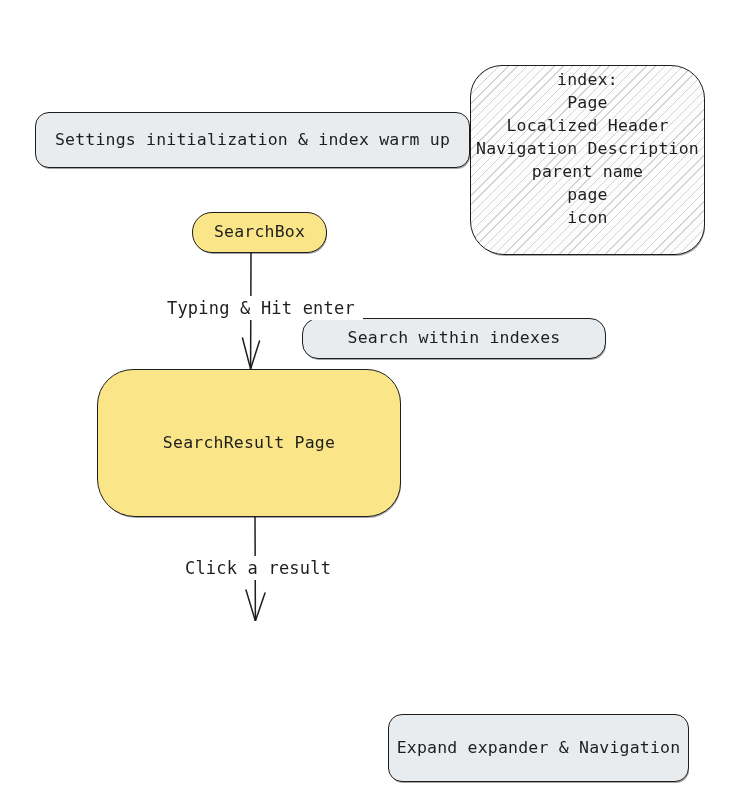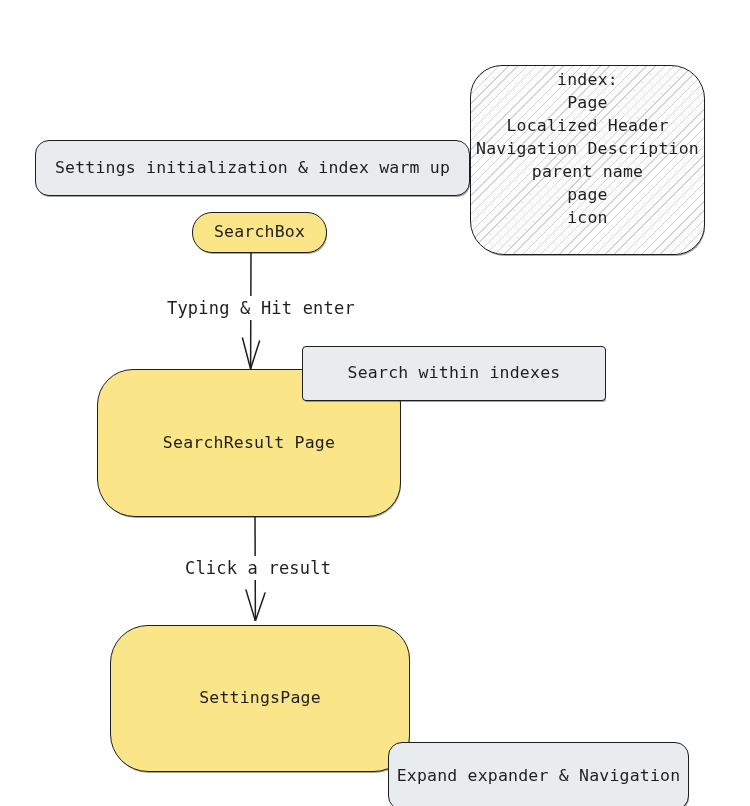--- a/index.html
+++ b/index.html
@@ -25,21 +25,21 @@
     border: 1.6px solid var(--stroke, #1e1e1e);
     display: flex;
     align-items: center;
     justify-content: center;
     text-align: center;
     font-size: 16.5px;
     letter-spacing: 0.2px;
     line-height: 1.25;
     box-shadow: 1px 2px 0 -1px rgba(30,30,30,0.4);
   }
-  .gray  { background: var(--node-gray, #e9ecef); border-radius: 14px; z-index: 2; margin-top: 28px; }
+  .gray  { background: var(--node-gray, #e9ecef); border-radius: 14px; z-index: 2; }
   .yellow { background: var(--node-yellow, #fae588); z-index: 1; }
   .hatch {
     background-color: #fdfdfd;
     background-image: repeating-linear-gradient(
       135deg,
       var(--hatch-line, #d4d4d4) 0px,
       var(--hatch-line, #d4d4d4) 1px,
       transparent 1px,
       transparent 6.5px
     );
@@ -61,21 +61,21 @@
     white-space: nowrap;
   }
 
   
   #settings-init { left: 35px;  top: 112px; width: 435px; height: 56px; z-index: 1; }
   #index-note    { left: 470px; top: 65px;  width: 235px; height: 190px; }
   #search-box    { left: 192px; top: 212px; width: 135px; height: 41px; border-radius: 20px; }
   #arrow-typing  { left: 238px; top: 253px; }
   #label-typing  { left: 159px; top: 296px; }
   #search-result { left: 97px;  top: 369px; width: 304px; height: 148px; border-radius: 36px 34px 34px 38px; }
-  #search-within { left: 302px; top: 318px; width: 304px; height: 55px; border-radius: 4px; }
+  #search-within { left: 302px; top: 318px; width: 304px; height: 41px; border-radius: 16px; }
   #arrow-click   { left: 242px; top: 517px; }
   #label-click   { left: 177px; top: 556px; }
   #settings-page { left: 110px; top: 625px; width: 300px; height: 147px; border-radius: 38px 34px 36px 38px; }
   #expand-nav    { left: 388px; top: 714px; width: 301px; height: 68px; }
 </style>
 </head>
 <body>
 
 <div id="canvas">
 
@@ -116,21 +116,18 @@
 
   <svg class="arrow" id="arrow-click" width="26" height="104" viewBox="0 0 26 104" fill="none">
     <path d="M13 0 L13.4 104" stroke="currentColor" stroke-width="1.5" stroke-linecap="round"></path>
     <path d="M4 73 L13.4 104 M23 76 L13.4 104" stroke="currentColor" stroke-width="1.5" stroke-linecap="round"></path>
   </svg>
 
   <div class="edge-label" id="label-click">
     <span>Click a result</span>
   </div>
 
-  <div class="node yellow" id="settings-page">
-    <span>SettingsPage</span>
-  </div>
 
   <div class="node gray" id="expand-nav">
     <span>Expand expander &amp; Navigation</span>
   </div>
 
 </div>
 
 </body></html>

